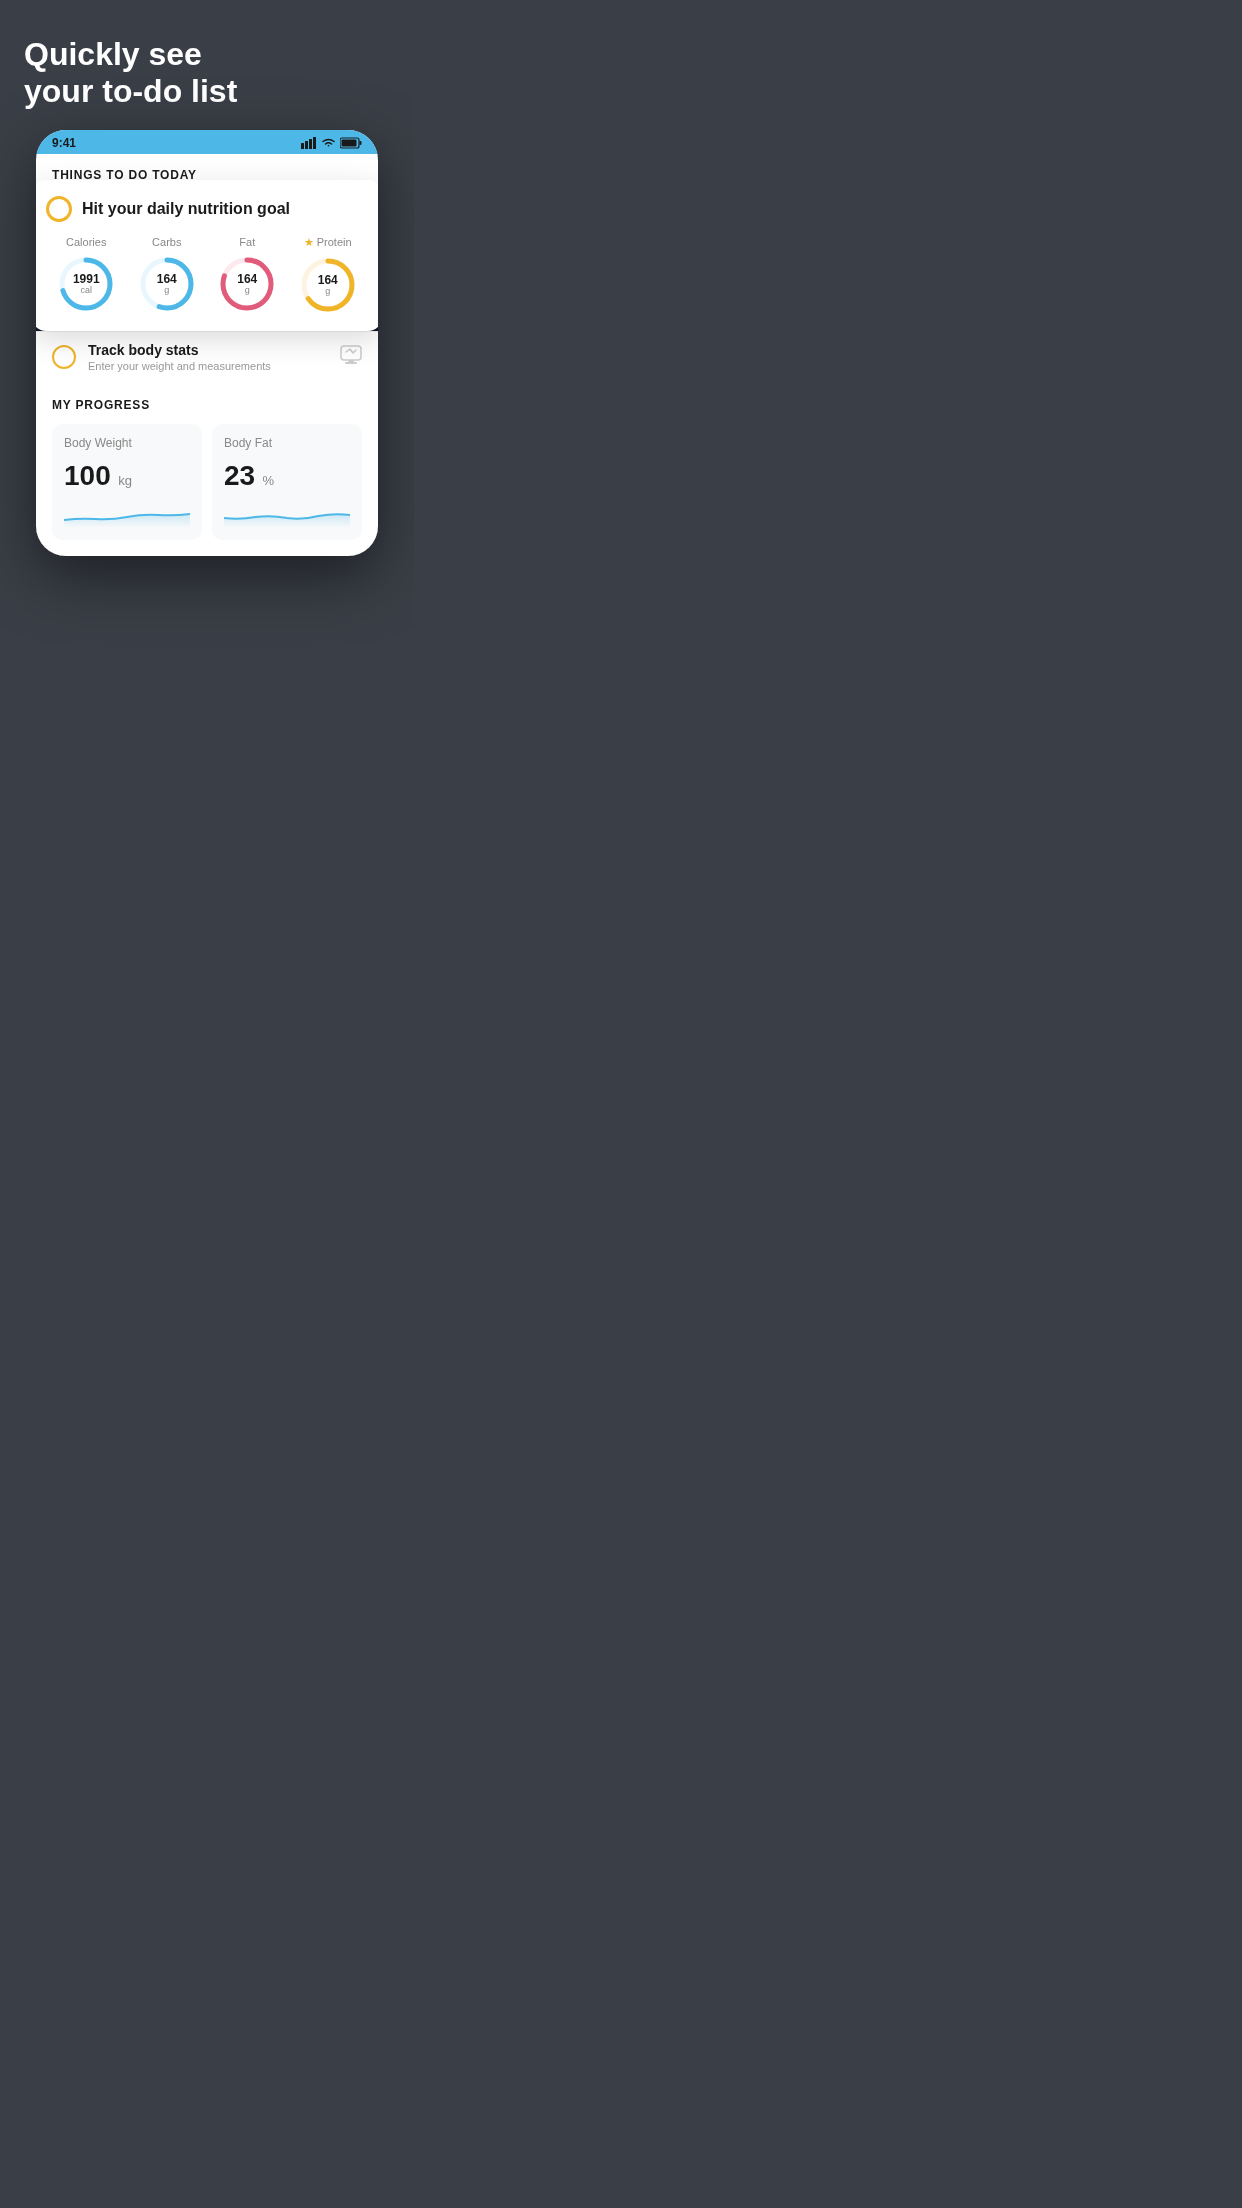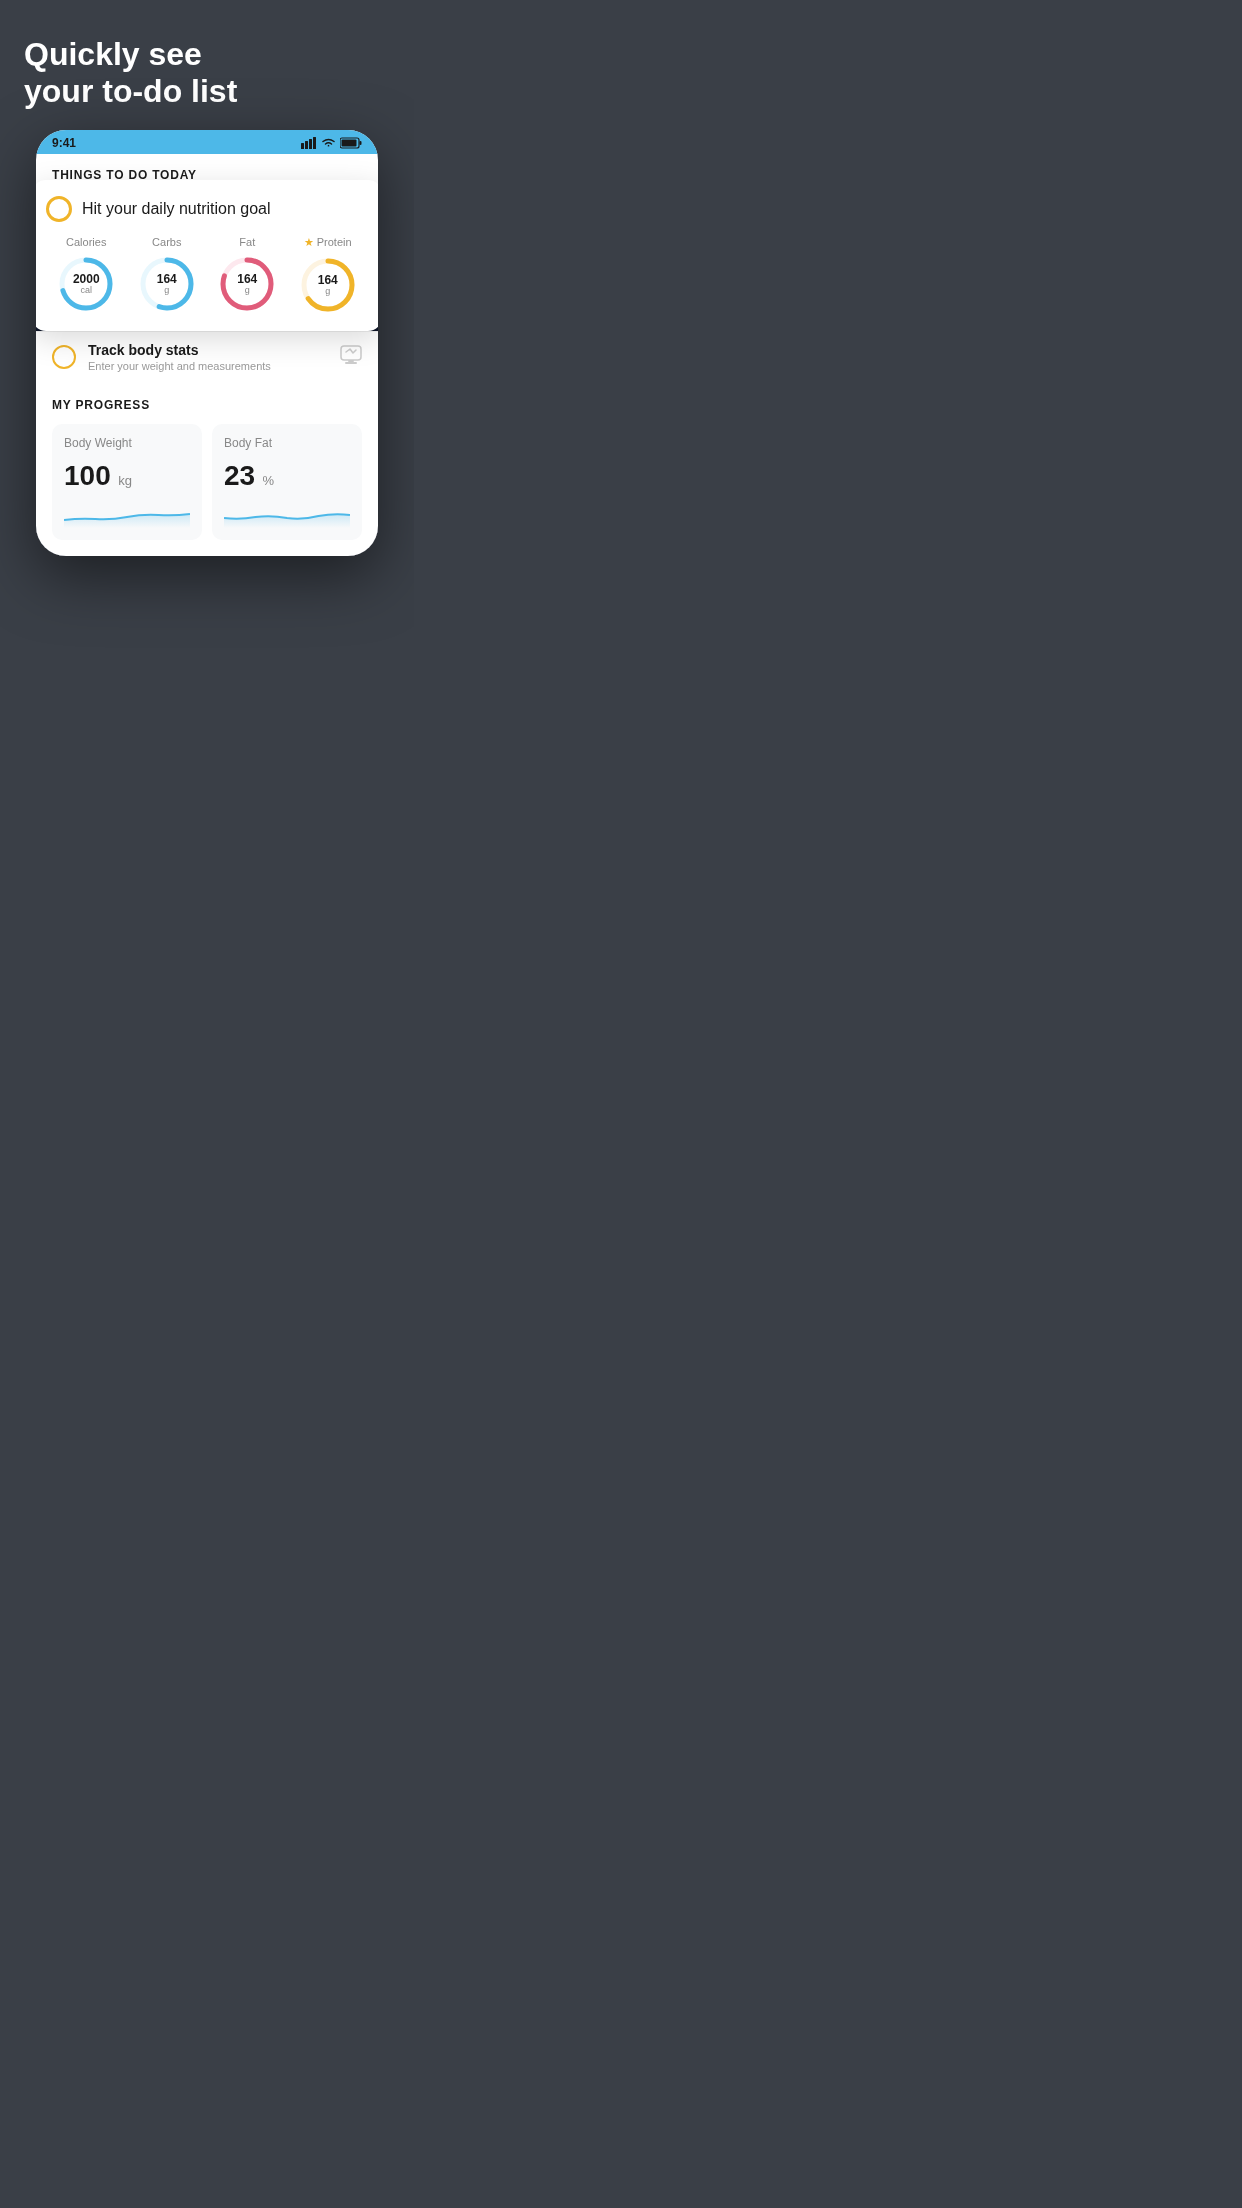--- a/index.html
+++ b/index.html
@@ -122,21 +122,21 @@
     .circle-check {
       width: 26px;
       height: 26px;
       border-radius: 50%;
       border: 3px solid #f0b429;
       background: transparent;
       flex-shrink: 0;
     }
     .card-title {
       font-size: 16px;
-      font-weight: 400;
+      font-weight: 700;
       color: #1a1a1a;
     }
 
     .nutrition-cols {
       display: flex;
       justify-content: space-around;
     }
     .nutrition-col {
       display: flex;
       flex-direction: column;
@@ -337,21 +337,21 @@
         <div class="nutrition-cols">
 
           <div class="nutrition-col">
             <span class="nutrition-label">Calories</span>
             <div class="ring-wrap">
               <svg width="60" height="60" viewBox="0 0 60 60">
                 <circle cx="30" cy="30" r="24" fill="none" stroke="#e8f7fd" stroke-width="5"></circle>
                 <circle cx="30" cy="30" r="24" fill="none" stroke="#4db8e8" stroke-width="5" stroke-dasharray="105.6 150.8" stroke-linecap="round"></circle>
               </svg>
               <div class="ring-center">
-                <div class="ring-value">2000</div>
+                <div class="ring-value">1991</div>
                 <div class="ring-unit">cal</div>
               </div>
             </div>
           </div>
 
           <div class="nutrition-col">
             <span class="nutrition-label">Carbs</span>
             <div class="ring-wrap">
               <svg width="60" height="60" viewBox="0 0 60 60">
                 <circle cx="30" cy="30" r="24" fill="none" stroke="#e8f7fd" stroke-width="5"></circle>

